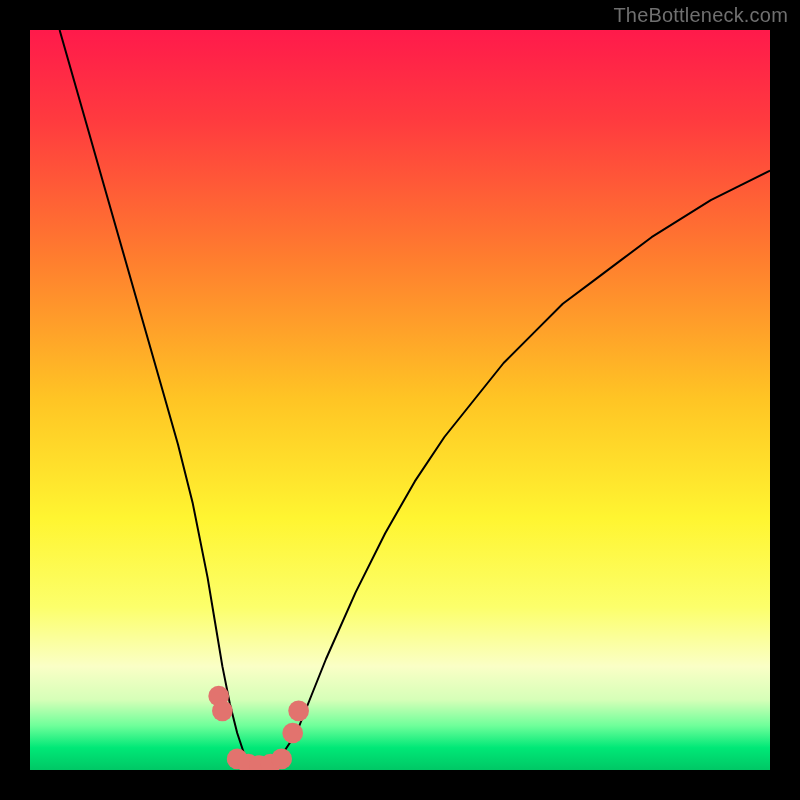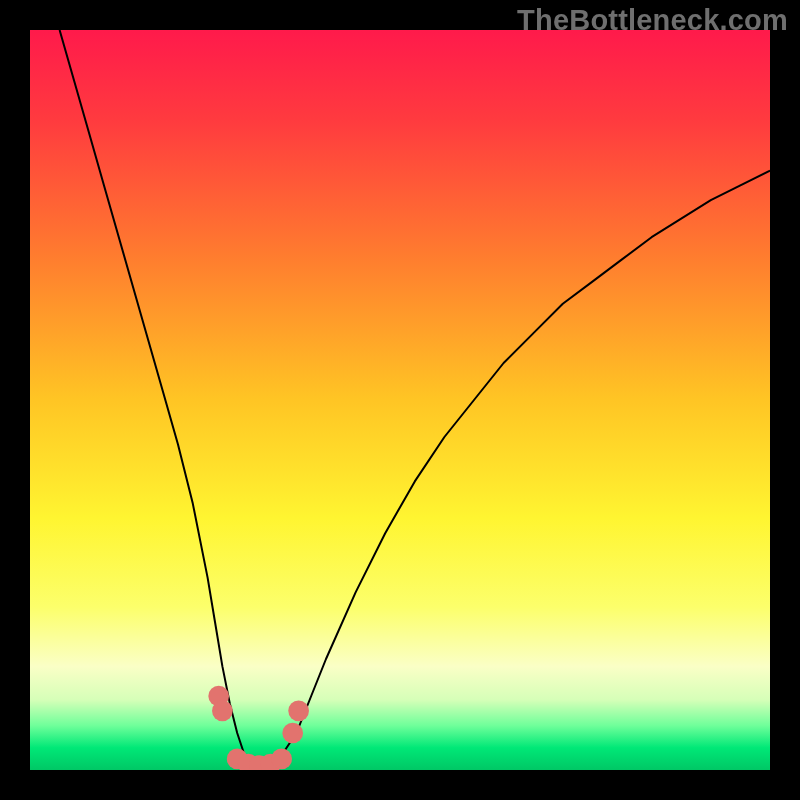--- a/index.html
+++ b/index.html
@@ -15,22 +15,22 @@
     position: absolute;
     left: 0; top: 0;
     width: 800px; height: 800px;
     background: #000;
   }
   .watermark {
     position: absolute;
     top: 4px;
     right: 12px;
     color: #6f6f6f;
-    font-size: 29px;
-    font-weight: 700;
+    font-size: 20px;
+    font-weight: 400;
     letter-spacing: 0.2px;
     z-index: 10;
   }
   svg.plot {
     position: absolute;
     left: 30px;
     top: 30px;
     width: 740px;
     height: 740px;
     display: block;

